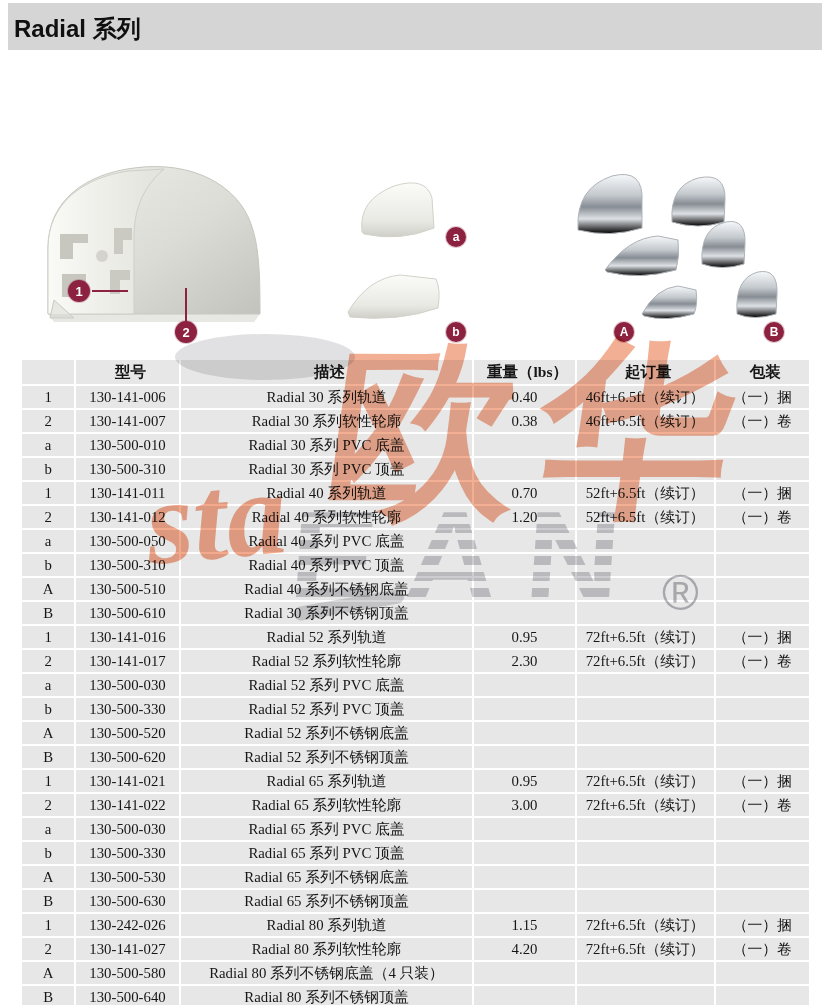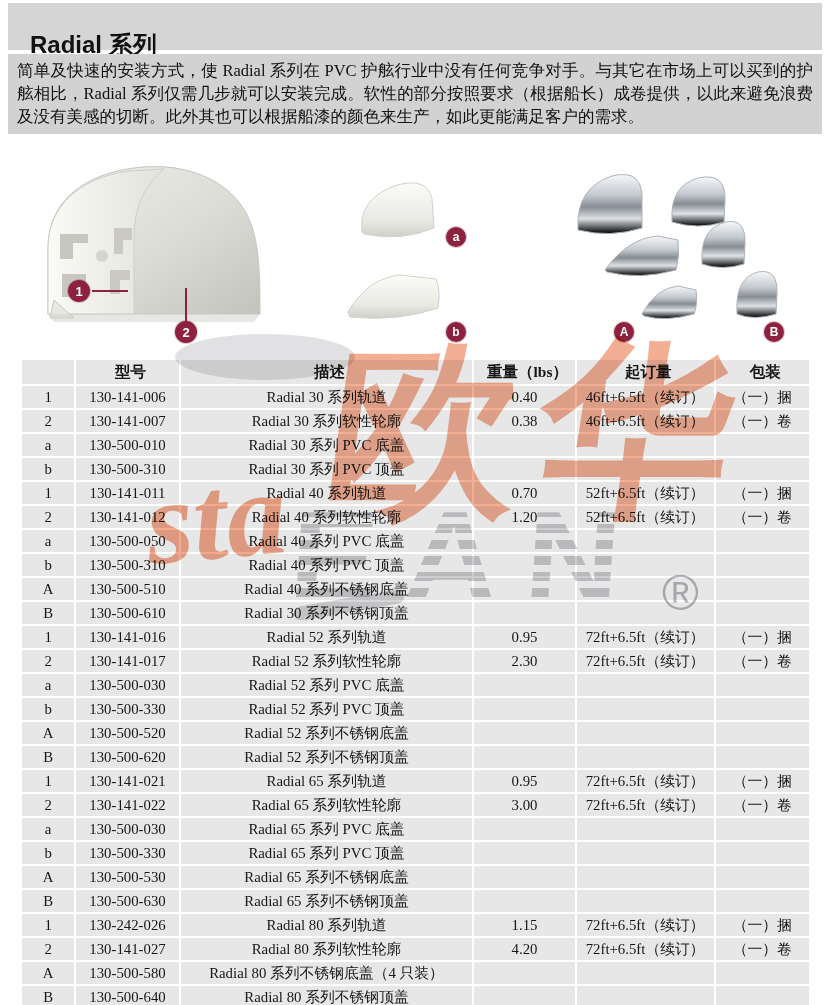--- a/index.html
+++ b/index.html
@@ -1,21 +1,21 @@
 <!DOCTYPE html>
 <html><head>
 <meta charset="utf-8">
 <style>
   html,body{margin:0;padding:0;background:#ffffff;}
   .page{position:relative;width:830px;height:1005px;overflow:hidden;background:#ffffff;
         font-family:"Liberation Serif","DejaVu Serif",serif;color:#141414;}
 
   
   .title-band{position:absolute;left:8px;top:3px;width:814px;height:47px;background:#d5d5d5;}
-  .title-band h1{margin:16px;padding:10px 0 0 6px;font-family:"Liberation Sans","DejaVu Sans",sans-serif;
+  .title-band h1{margin:0;padding:10px 0 0 6px;font-family:"Liberation Sans","DejaVu Sans",sans-serif;
                  font-size:24px;font-weight:bold;color:#101010;}
   .intro-band{position:absolute;left:8px;top:54px;width:814px;height:80px;background:#d2d2d2;}
   .intro-band p{margin:0;padding:5px 9px 0 9px;font-size:16.5px;line-height:23px;text-align:justify;color:#111;}
 
   
   .figure-area{position:absolute;left:0;top:140px;width:830px;height:218px;background:#ffffff;}
   .fig-svg{position:absolute;}
 
   .callout{position:absolute;width:22px;height:22px;border-radius:50%;background:#8d2240;
            color:#fff;font-family:"Liberation Sans",sans-serif;font-weight:bold;font-size:13px;
@@ -52,23 +52,20 @@
 </style>
 </head>
 <body>
 
 <div class="page">
 
   <header class="title-band">
     <h1>Radial 系列</h1>
   </header>
 
-  <section class="intro-band">
-    <p>简单及快速的安装方式，使 Radial 系列在 PVC 护舷行业中没有任何竞争对手。与其它在市场上可以买到的护舷相比，Radial 系列仅需几步就可以安装完成。软性的部分按照要求（根据船长）成卷提供，以此来避免浪费及没有美感的切断。此外其也可以根据船漆的颜色来生产，如此更能满足客户的需求。</p>
-  </section>
 
   <section class="figure-area">
 
     <svg class="fig-svg" style="left:18px;top:8px" width="252" height="180" viewBox="0 0 252 180">
       <defs>
         <linearGradient id="gBody" x1="0" y1="0" x2="1" y2="1">
           <stop offset="0" stop-color="#ececе8"></stop>
             <stop offset="0" stop-color="#ececе8"></stop>
           <stop offset="0%" stop-color="#efefeb"></stop>
             <stop offset="55%" stop-color="#dcdcd6"></stop>

